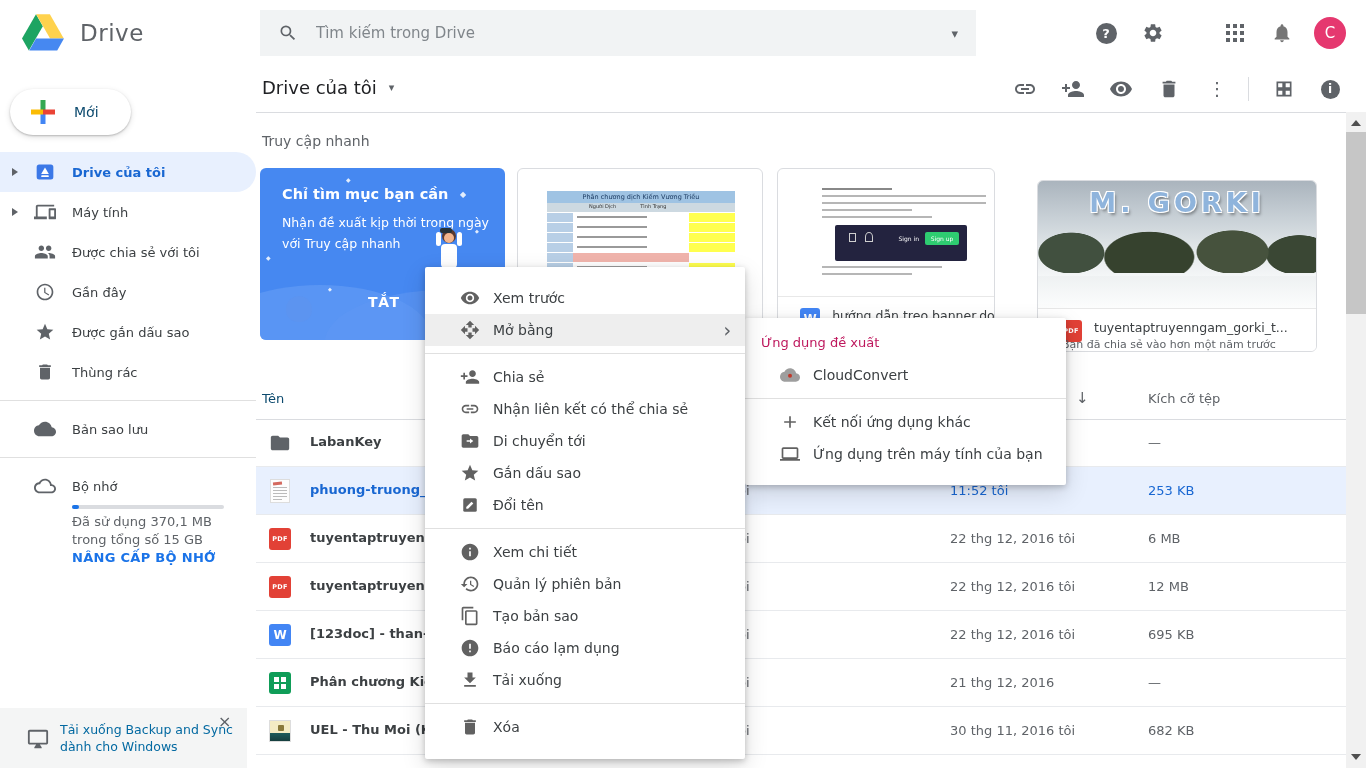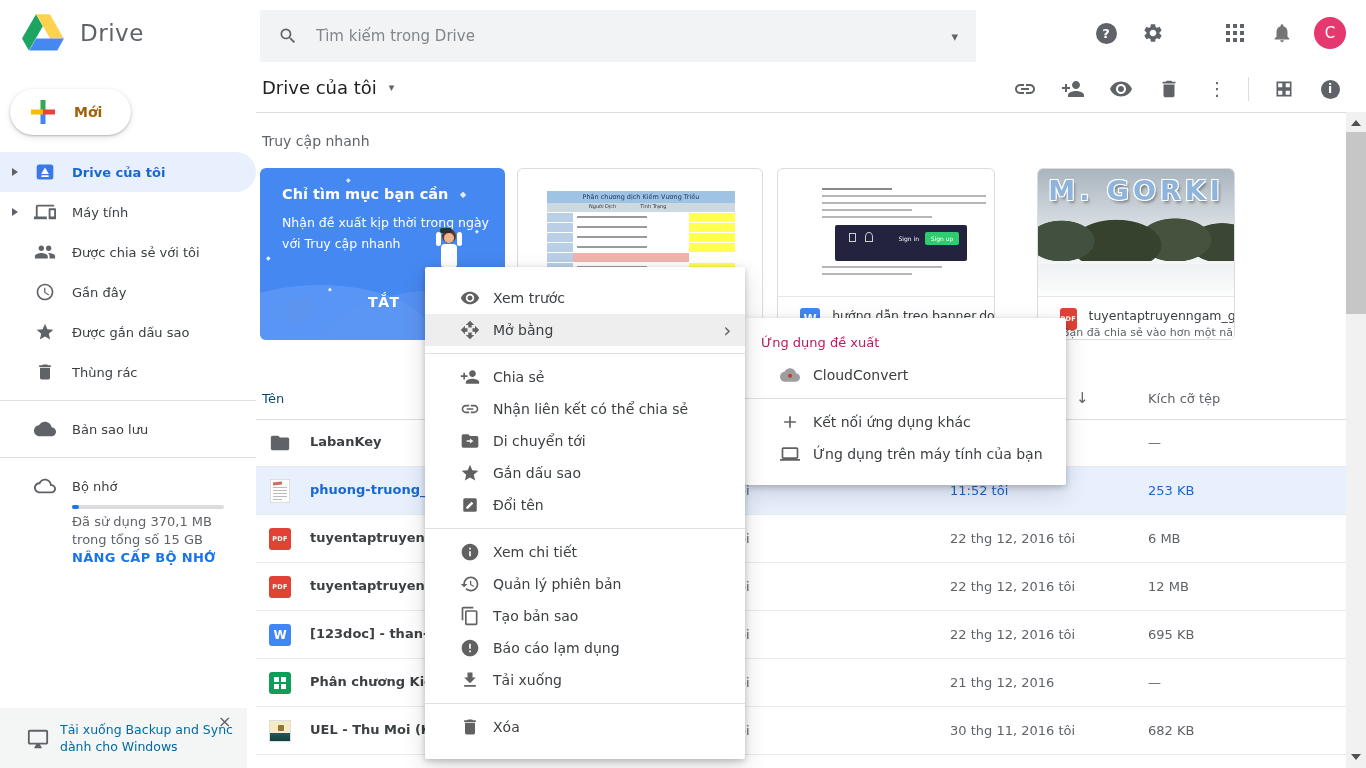--- a/index.html
+++ b/index.html
@@ -4,40 +4,40 @@
 <style>
   * { margin:0; padding:0; box-sizing:border-box; }
   html,body { width:1366px; height:768px; }
   body { font-family:"DejaVu Sans","Liberation Sans",sans-serif; background:#fff; color:#3c4043; overflow:hidden; position:relative; }
   svg { display:block; }
 
   
   .header { position:absolute; left:0; top:0; width:1366px; height:66px; background:#fff; }
   .logo { position:absolute; left:22px; top:14px; display:flex; align-items:center; gap:16px; }
   .logo-text { font-size:23px; color:#5f6368; letter-spacing:.5px;text-align:right; }
-  .search { position:absolute; left:260px; top:10px; width:716px; height:52px; background:#f1f3f4; border-radius:0; display:flex; align-items:center; padding:0 18px; }
+  .search { position:absolute; left:260px; top:10px; width:716px; height:46px; background:#f1f3f4; border-radius:0; display:flex; align-items:center; padding:0 18px; }
   .search input { flex:1; border:none; outline:none; background:transparent; font-size:15px; color:#202124; margin-left:18px; font-family:inherit; }
   .search input::placeholder { color:#80868b; }
   .search-caret { color:#5f6368; font-size:13px; }
   .hdr-ic { position:absolute; top:21px; width:24px; height:24px; display:flex; align-items:center; justify-content:center; }
   .help-circle { width:21px; height:21px; border-radius:50%; background:#5f6368; color:#fff; font-size:13px; font-weight:bold; display:flex; align-items:center; justify-content:center; }
   .avatar { position:absolute; left:1314px; top:17px; width:32px; height:32px; border-radius:50%; background:#e5386f; color:#fff; font-size:15px; display:flex; align-items:center; justify-content:center; }
 
   
   .page-title { position:absolute; left:262px; top:77px; font-size:18px; color:#202124; display:flex; align-items:center; gap:12px; }
   .title-caret { color:#5f6368; font-size:11px; }
   .tb-ic { position:absolute; top:77px; width:24px; height:24px; display:flex; align-items:center; justify-content:center; }
   .tb-sep { position:absolute; left:1248px; top:77px; width:1px; height:24px; background:#dadce0; }
   .more-vert { font-size:18px; color:#5f6368; line-height:1; }
   .info-circle { width:19px; height:19px; border-radius:50%; background:#5f6368; color:#fff; font-size:12px; font-weight:bold; display:flex; align-items:center; justify-content:center; }
   .toolbar-divider { position:absolute; left:256px; top:112px; width:1090px; height:1px; background:#dadce0; }
 
   
   .new-btn { position:absolute; left:10px; top:89px; width:121px; height:46px; background:#fff; border-radius:24px; box-shadow:0 1px 2px rgba(0,0,0,.22),0 2px 6px rgba(0,0,0,.12); display:flex; align-items:center; padding-left:20px; gap:18px; }
-  .new-btn span { font-size:14px; font-weight:bold; color:#a16207; }
+  .new-btn span { font-size:14px; font-weight:normal; color:#0c4a6e; }
   .nav { position:absolute; left:0; top:152px; width:256px; }
   .nav-item { height:40px; display:flex; align-items:center; position:relative; padding-left:72px; font-size:13px; color:#3c4043; }
   .nav-item .arrow { position:absolute; left:12px; width:0; height:0; border-left:6px solid #5f6368; border-top:4px solid transparent; border-bottom:4px solid transparent; }
   .nav-item .nicon { position:absolute; left:34px; width:22px; height:22px; display:flex; align-items:center; justify-content:center; }
   .nav-item.active { background:#e8f0fe; border-radius:0 25px 25px 0; color:#1967d2; font-weight:bold; }
   .side-divider { height:1px; background:#e0e0e0; margin:8px 0; }
   .storage-bar { position:absolute; left:72px; top:505px; width:152px; height:4px; background:#dadce0; border-radius:2px; }
   .storage-bar i { display:block; width:7px; height:4px; background:#1a73e8; border-radius:2px; }
   .storage-text { position:absolute; left:72px; top:513px; font-size:13px; color:#5f6368; line-height:18px; }
   .upgrade { position:absolute; left:72px; top:550px; font-size:13px; font-weight:bold; color:#1a73e8; letter-spacing:.3px; }
@@ -457,21 +457,21 @@
     </div>
     <div class="dt-line" style="width:120px;"></div>
     <div class="dt-line short"></div>
   </div>
   <div class="card-footer">
     <span class="word-badge">W</span>
     <span class="card-name">hướng dẫn treo banner.docx</span>
   </div>
 </div>
 
-<div class="card" style="left:1037px;width:198px;">
+<div class="card" style="left:1037px;width:280px;margin-top:12px;">
   <div class="gorki-img">
     <div class="gorki-trees"></div>
     <div class="gorki-snow"></div>
     <div class="gorki-title">M. GORKI</div>
   </div>
   <div class="card-footer">
     <span class="pdf-badge">PDF</span>
     <span class="card-name">tuyentaptruyenngam_gorki_t...</span>
   </div>
   <div class="gorki-sub">Bạn đã chia sẻ vào hơn một năm trước</div>

